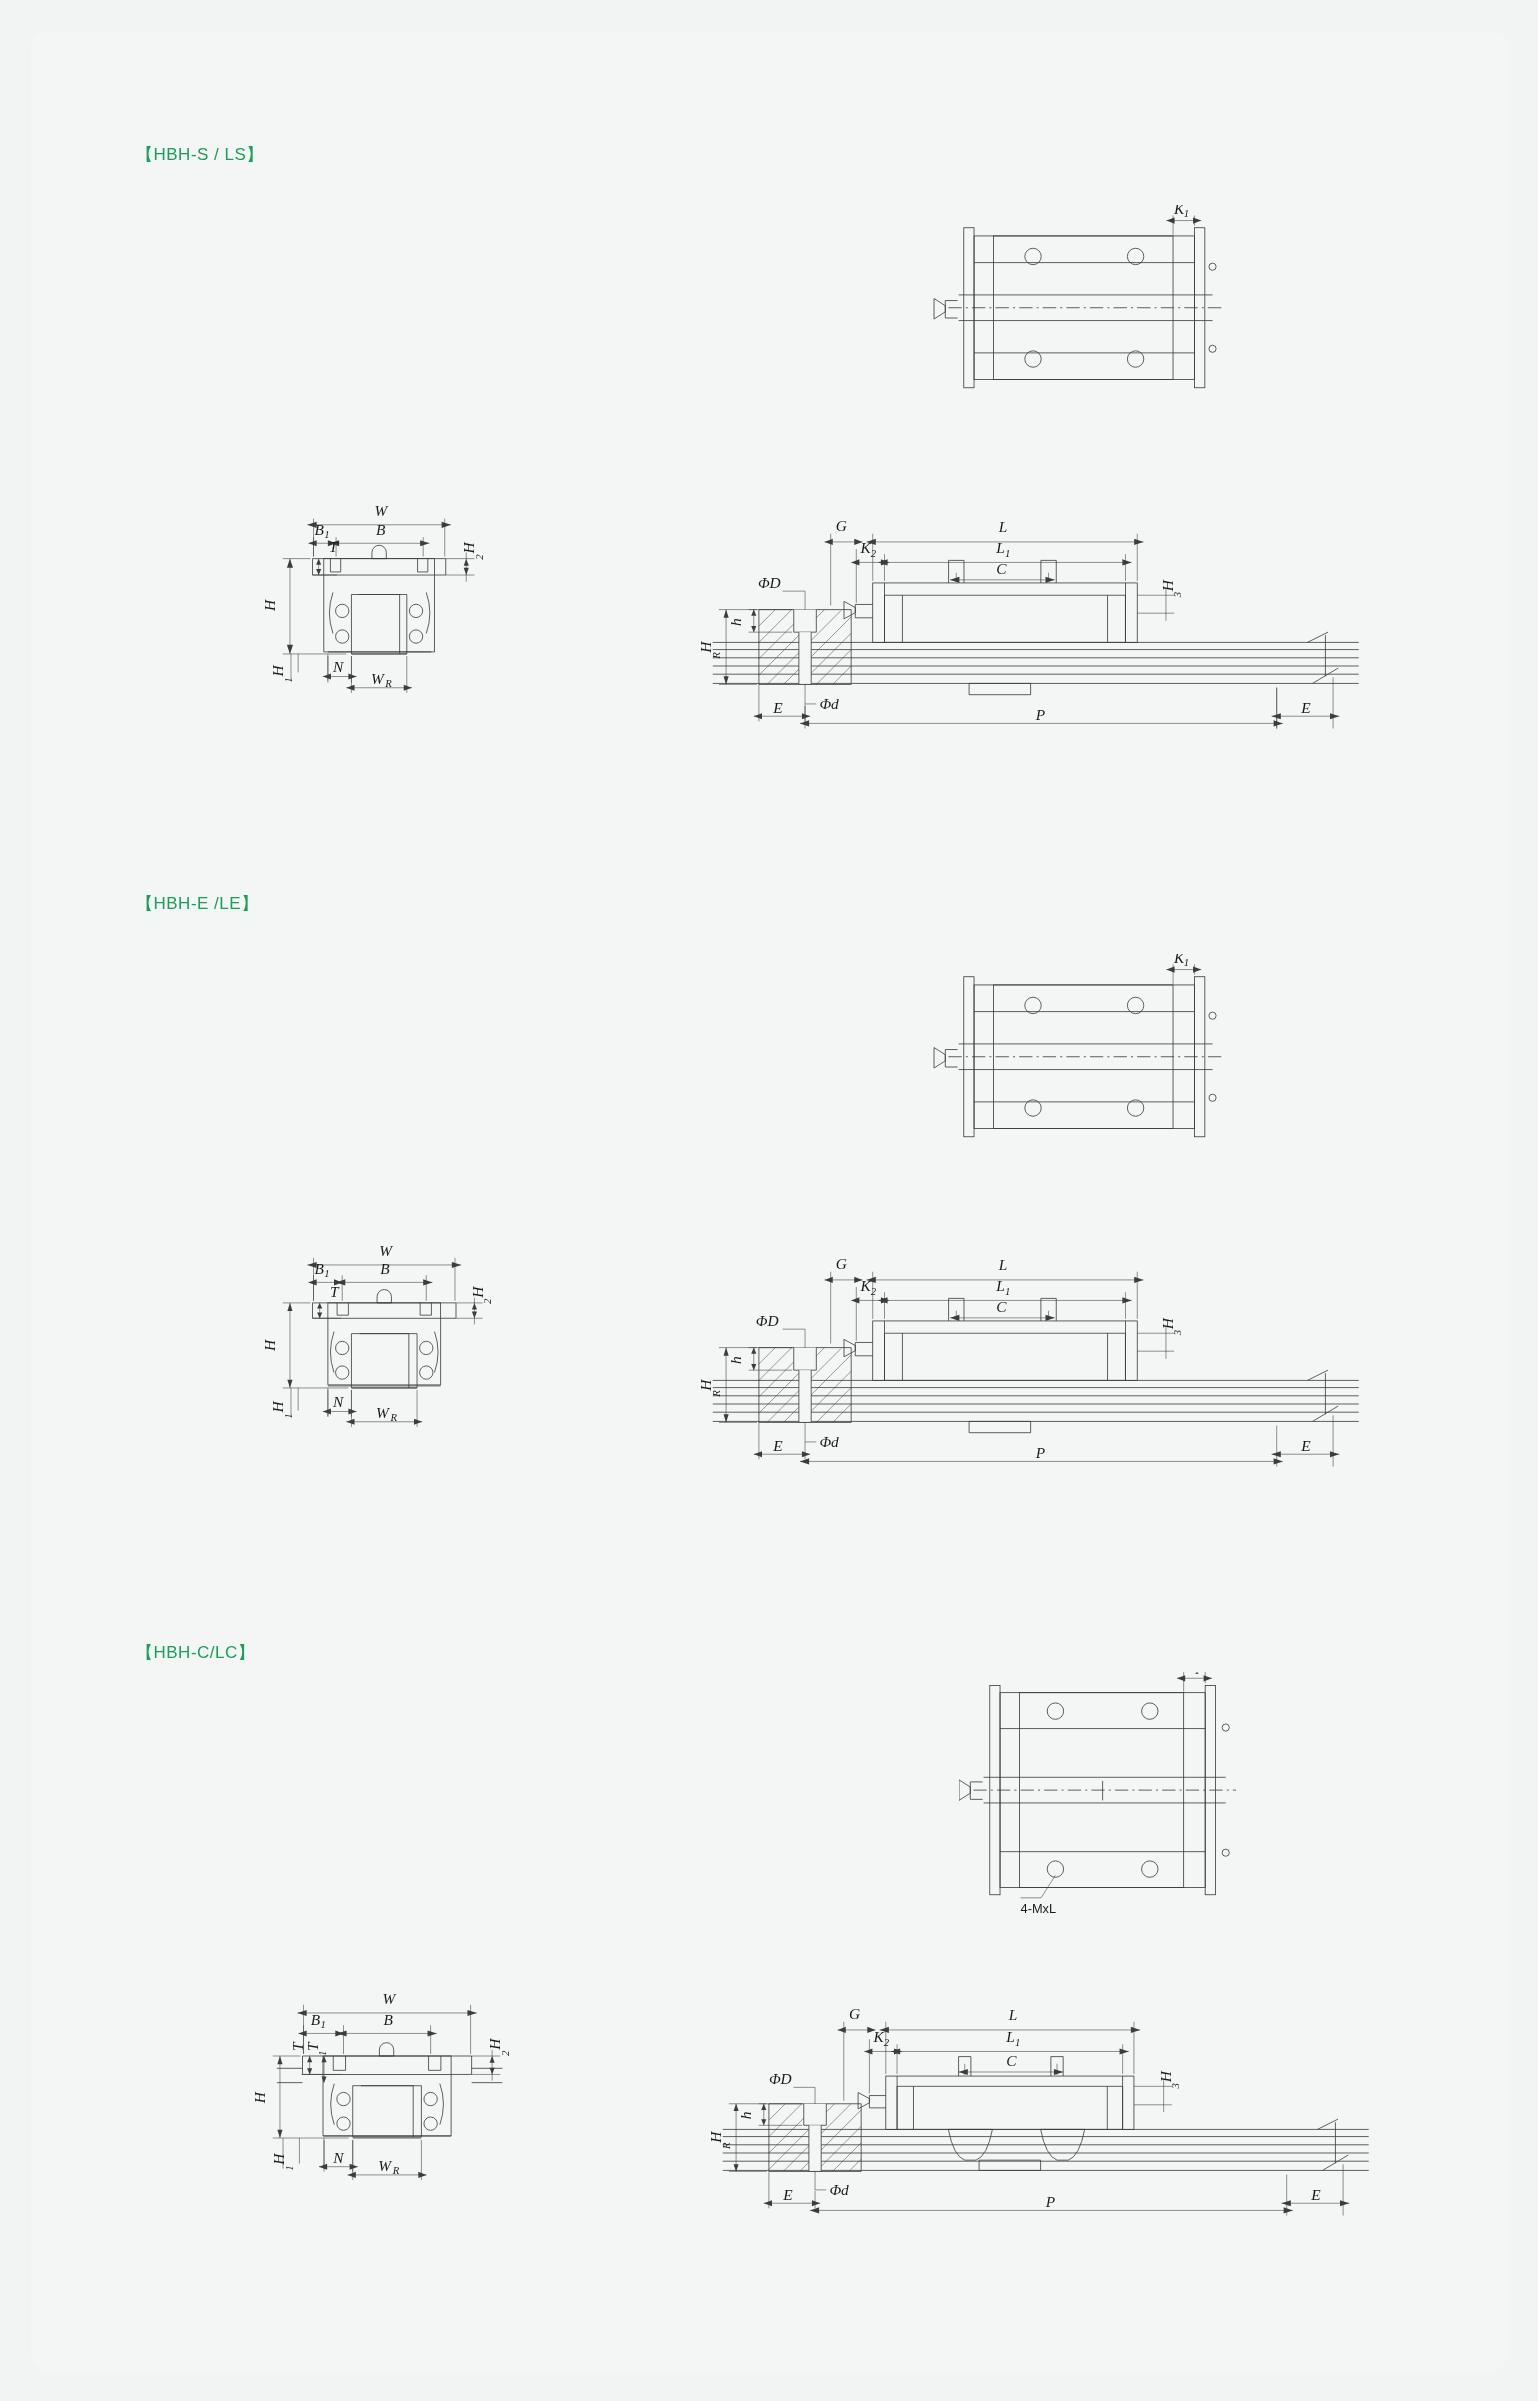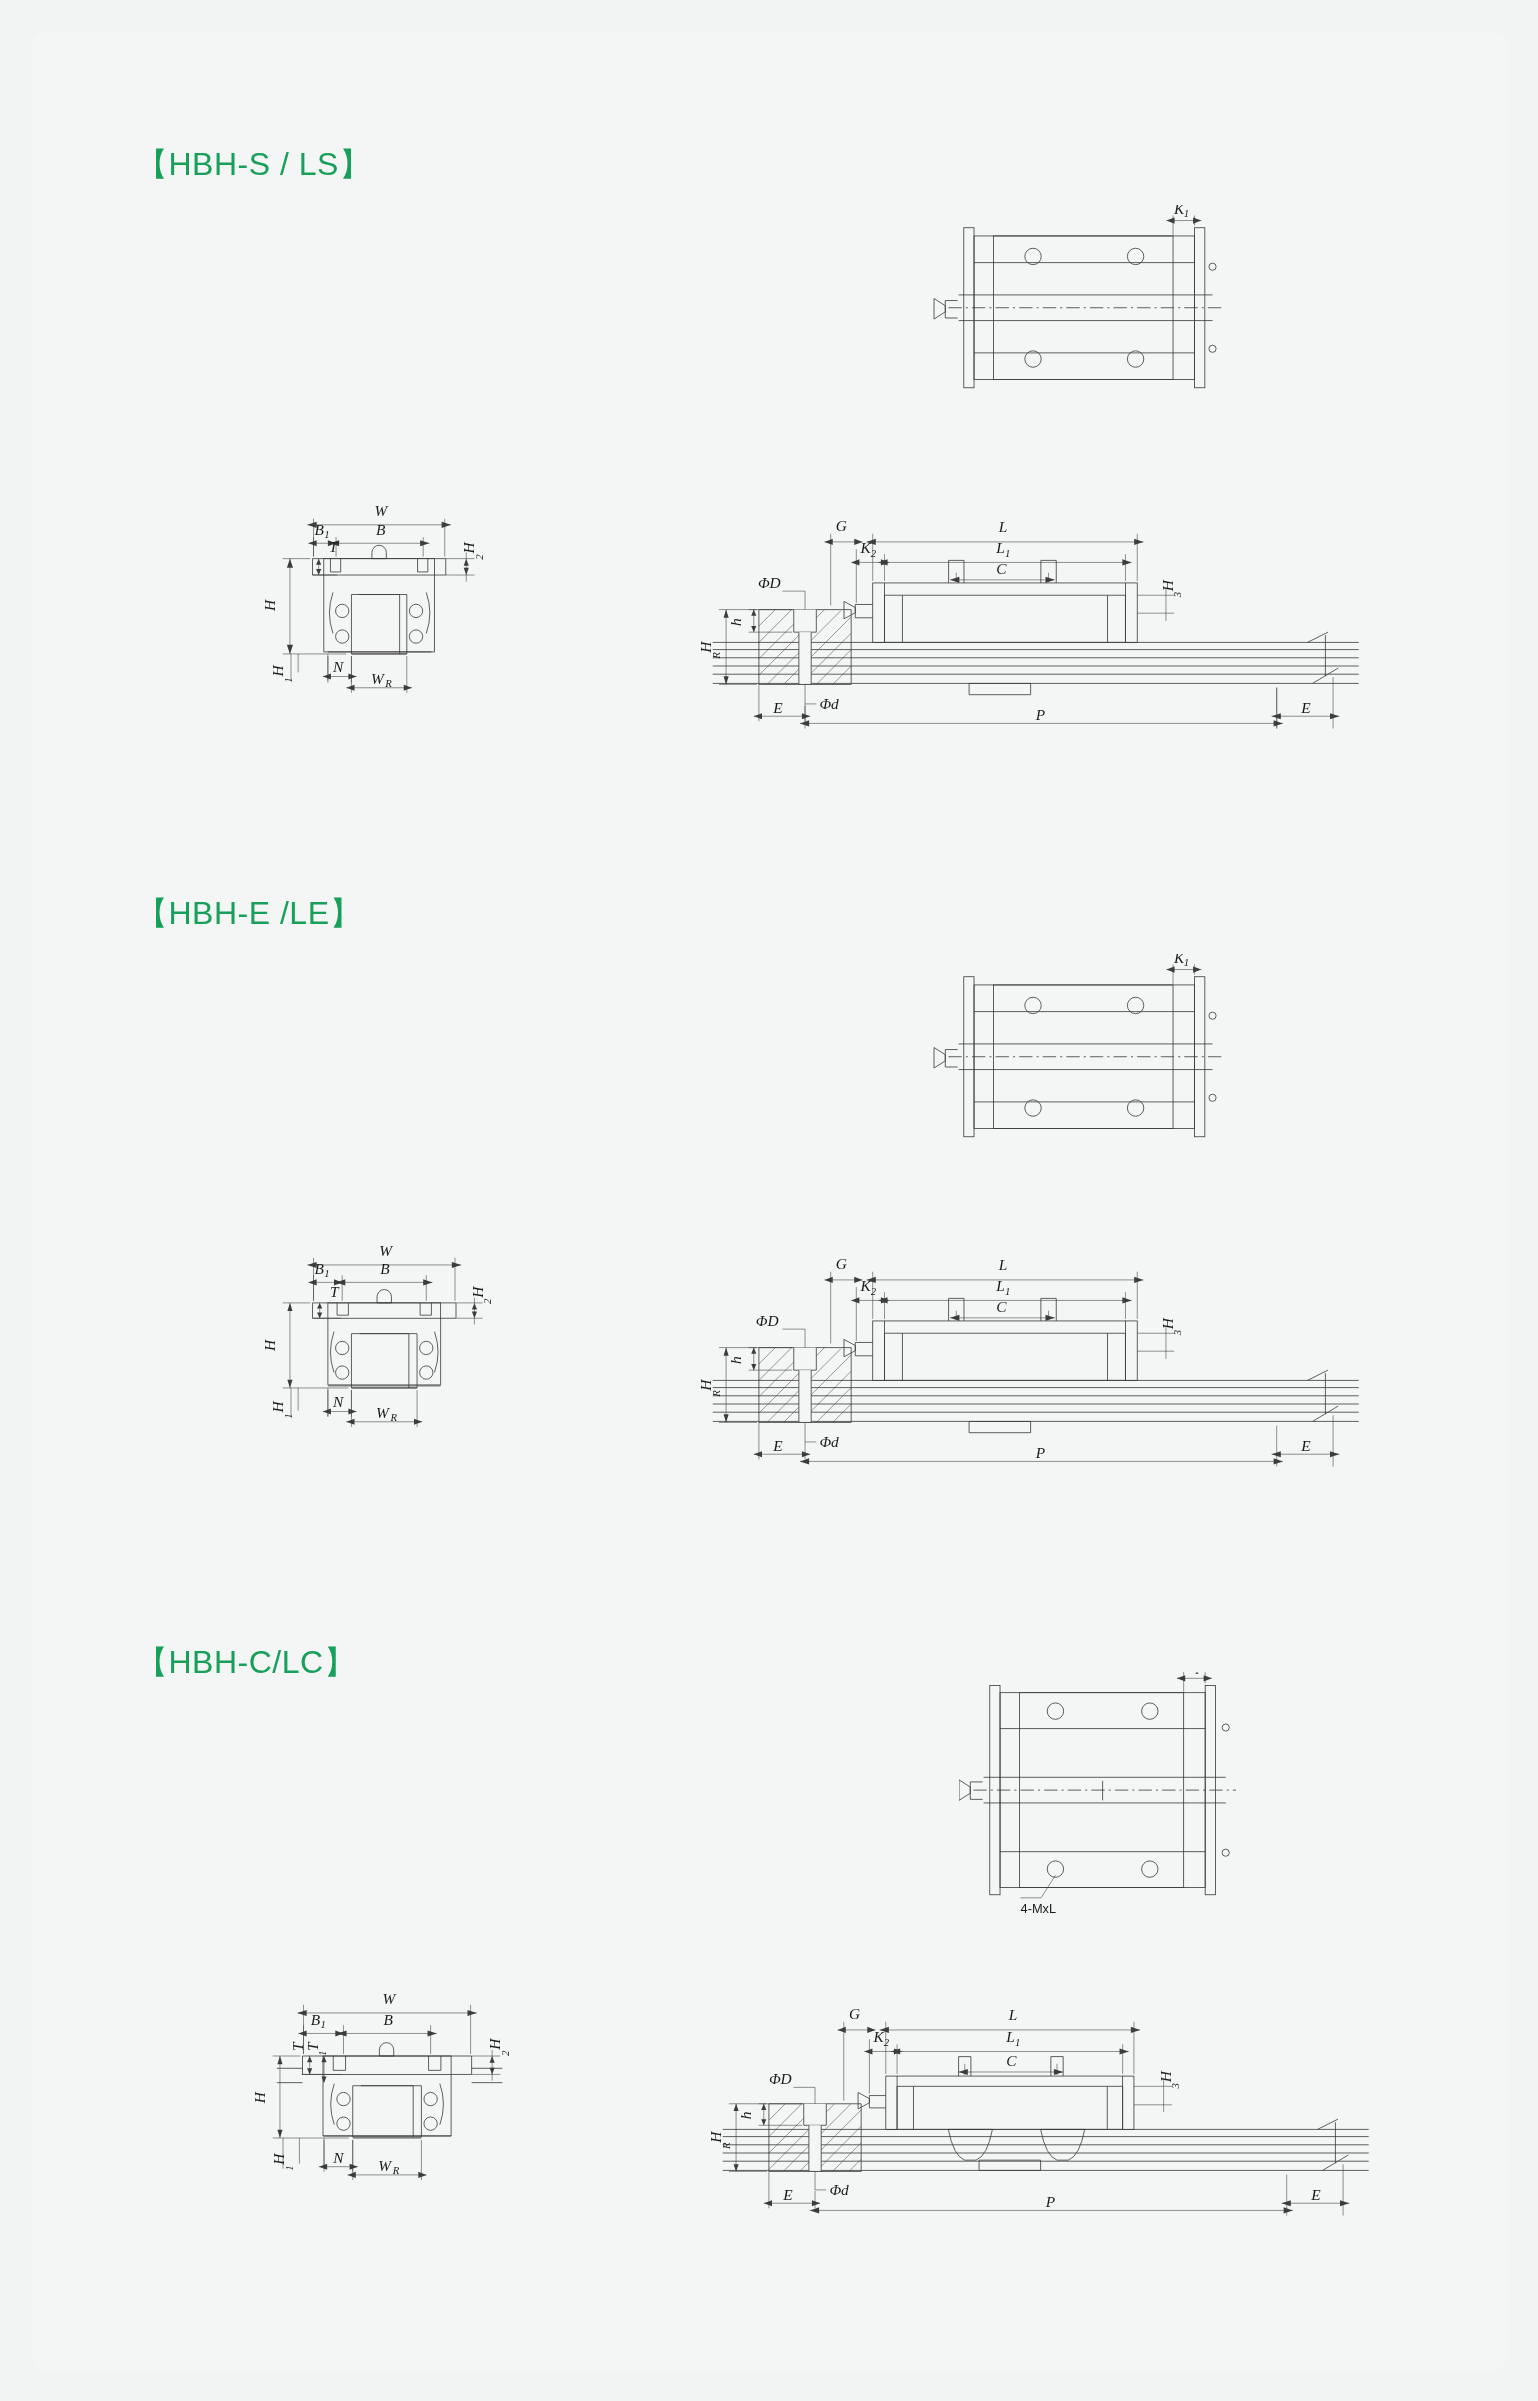--- a/index.html
+++ b/index.html
@@ -14,21 +14,21 @@
   #sheet{
     position:absolute;
     left:31px;top:31px;
     width:1477px;height:2340px;
     background:#f4f6f5;
     border-radius:17.4px;
   }
   .section-title{
     position:absolute;
     color:#18a05a;
-    font-size:32px;
+    font-size:17px;
     letter-spacing:0.5px;
     white-space:nowrap;
   }
   .fig{
     position:absolute;
   }
   .fig svg{display:block;}
   .lbl{
     font-family:"Liberation Serif",serif;
     font-style:italic;

